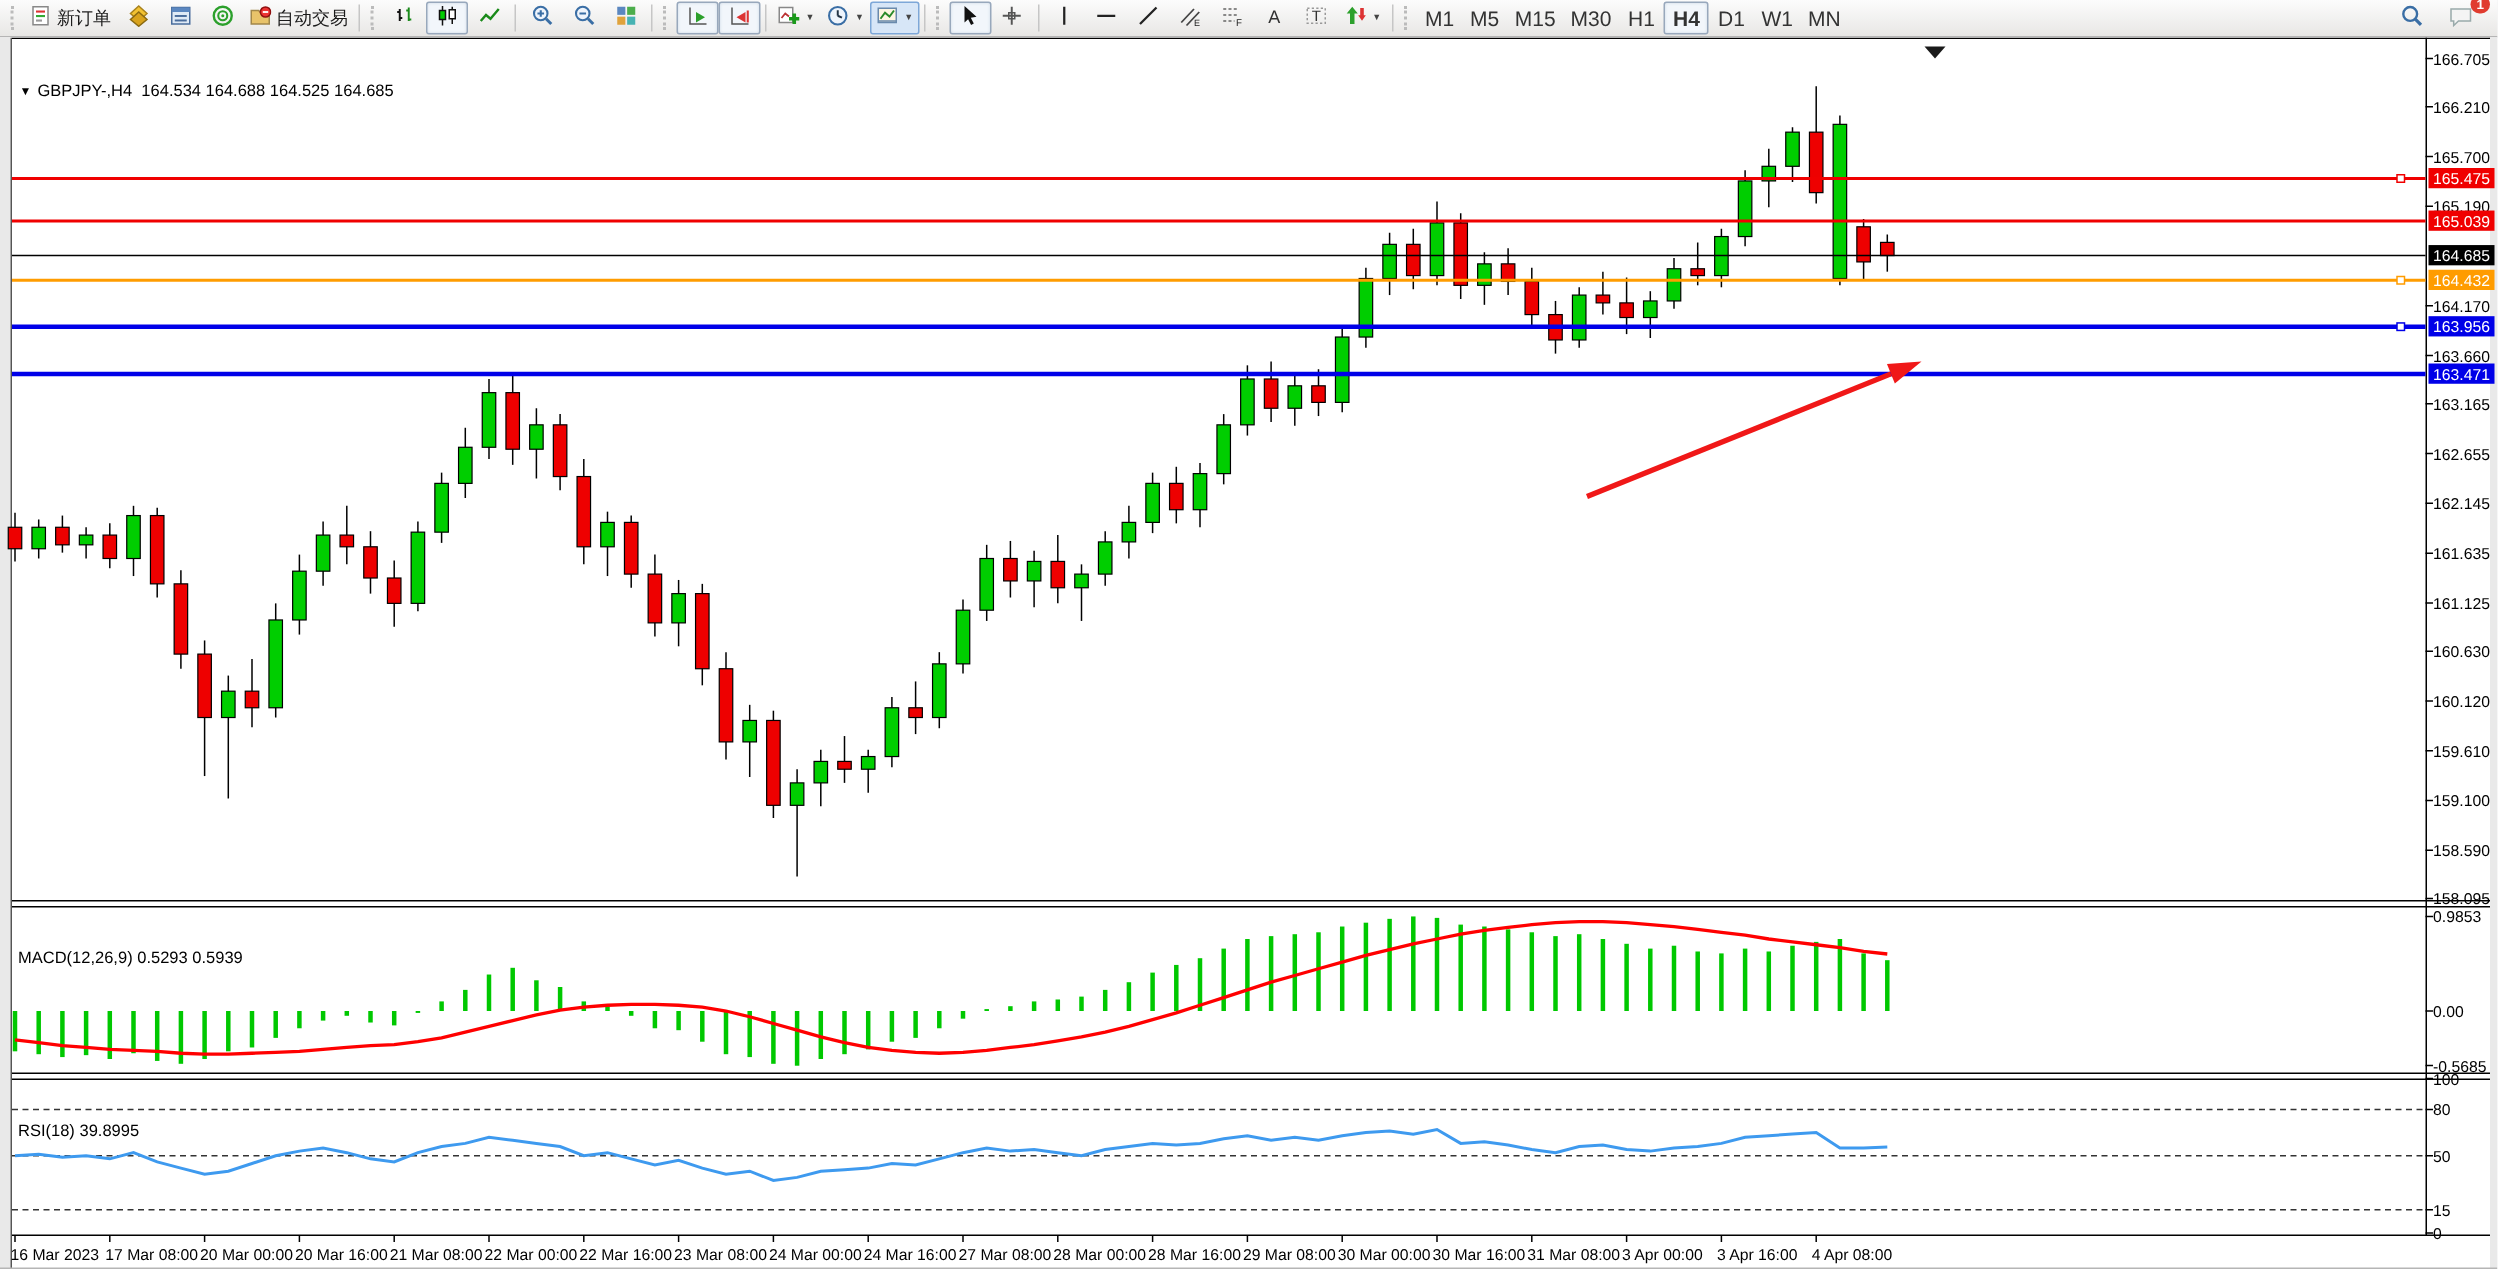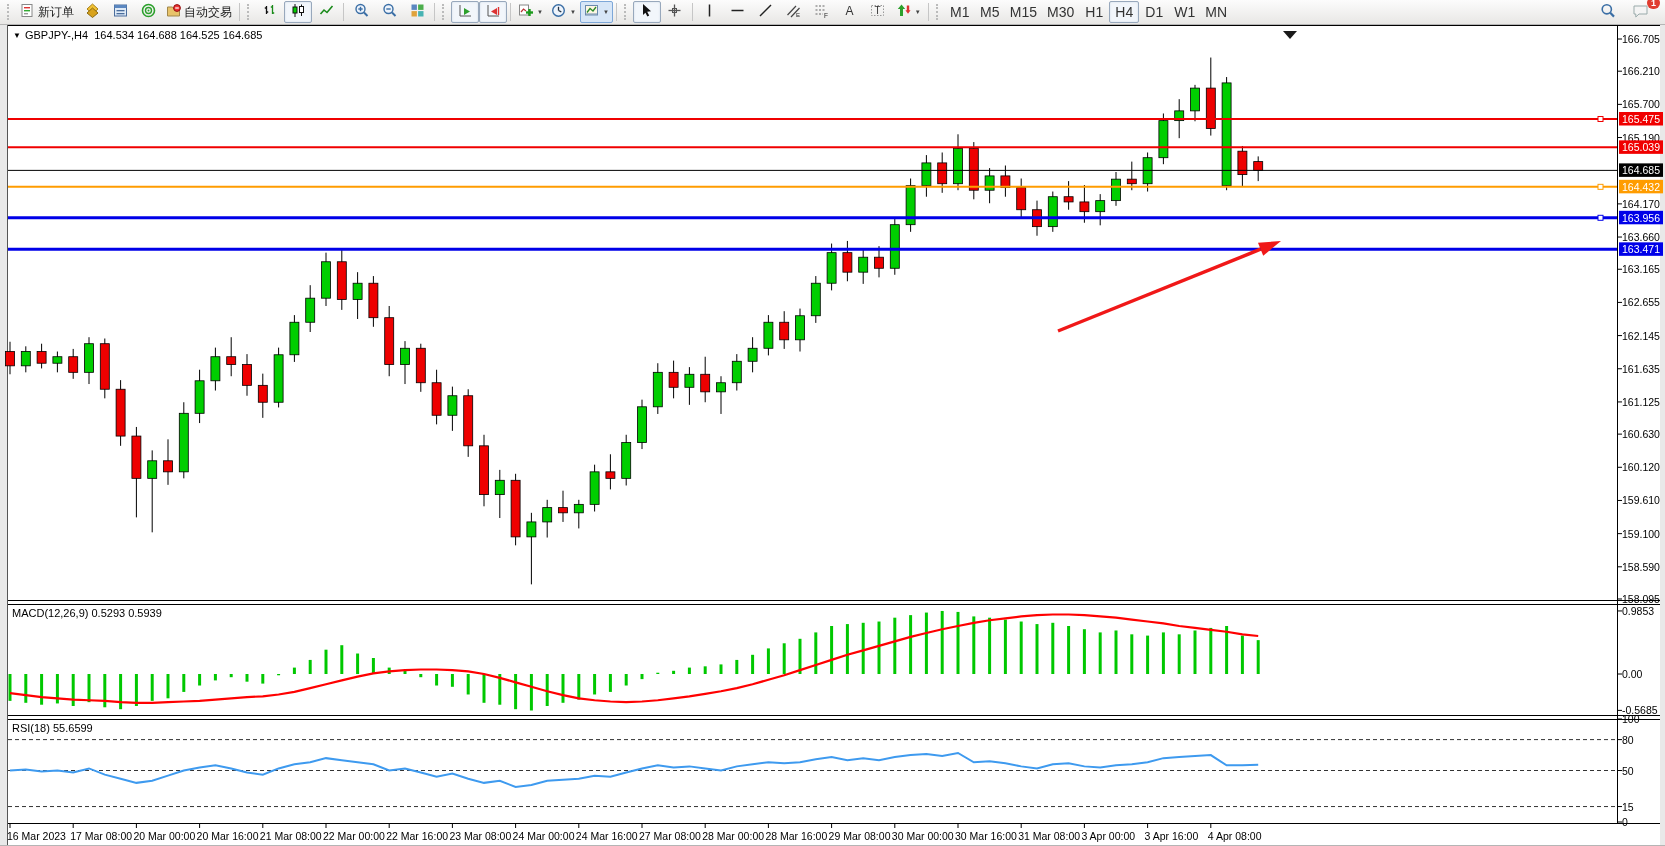--- a/index.html
+++ b/index.html
@@ -1,31 +1,31 @@
 <!DOCTYPE html>
 <html><head>
 <meta charset="utf-8">
 <style>
   html,body{margin:0;padding:0;}
   body{width:1665px;height:846px;overflow:hidden;background:#ececec;font-family:"Liberation Sans",sans-serif;}
   
   .toolbar{height:24px;background:linear-gradient(#fcfcfc,#e8e7e5);border-bottom:1px solid #b5b5b5;display:flex;align-items:center;padding:12px 3px;box-sizing:border-box;}
   .tbtn{height:20px;min-width:20px;display:flex;align-items:center;justify-content:center;padding:0 3px;border:1px solid transparent;border-radius:2px;font-size:12px;color:#1a1a1a;gap:3px;white-space:nowrap;}
-  .tbtn.pressed{border-color:#98a8bc;background:#f2f6fb;box-shadow:inset 0 0 2px #ccd8e4;}
+  .tbtn.pressed{border-color:#98a8bc;background:#f2f6fb;box-shadow:inset 0 0 2px #ccd8e4;font-weight:bold;}
   .tbtn.pressed-blue{border-color:#7da7d8;background:#d7e6f7;}
   .tf{font-size:14px;color:#333;padding:0 4px;}
   .caret{font-size:6px;color:#444;margin-left:1px;line-height:1;}
   .grip{width:3px;height:16px;border-left:2px dotted #bbb;margin:0 4px;}
   .vsep{width:1px;height:18px;background:#c6c6c6;margin:0 3px;}
   .tb-right{margin-left:auto;display:flex;align-items:center;}
   .chatwrap{position:relative;margin:0 8px 0 4px;}
   .badge{position:absolute;top:-5px;right:-7px;background:#e03c2f;color:#fff;border-radius:8px;font-size:9px;line-height:12px;padding:0 4px;font-weight:bold;}
   
   .chartwrap{position:relative;width:1665px;height:822px;background:#fff;}
-  .ovl{position:absolute;font-size:11px;color:#000;white-space:nowrap;}
+  .ovl{position:absolute;font-size:11px;color:#000;white-space:nowrap;margin-top:26px;}
   .tri{font-size:8px;margin-right:4px;vertical-align:1px;}
   svg text{font-family:"Liberation Sans",sans-serif;}
 </style>
 </head>
 <body>
 
 <div class="toolbar">
   <div class="grip"></div>
 
   <div class="tbtn">
@@ -636,14 +636,14 @@
       <line x1="1147.6000000000001" y1="798.5" x2="1147.6000000000001" y2="803" stroke="#000"></line>
       <text x="1144.6000000000001" y="815" font-size="10.5" fill="#000">3 Apr 16:00</text>
       <line x1="1210.8" y1="798.5" x2="1210.8" y2="803" stroke="#000"></line>
       <text x="1207.8" y="815" font-size="10.5" fill="#000">4 Apr 08:00</text>
     </svg>
 
   <div class="ovl" style="left:13px;top:4px;"><span class="tri">▼</span><span>GBPJPY-,H4</span>&nbsp;&nbsp;<span>164.534 164.688 164.525 164.685</span></div>
 
   <div class="ovl" style="left:12px;top:582px;text-align:center;"><span>MACD(12,26,9)</span>&nbsp;<span>0.5293 0.5939</span></div>
 
-  <div class="ovl" style="left:12px;top:697px;"><span>RSI(18)</span>&nbsp;<span>55.6599</span></div>
+  <div class="ovl" style="left:12px;top:697px;"><span>RSI(18)</span>&nbsp;<span>39.8995</span></div>
 </div>
 
 </body></html>

